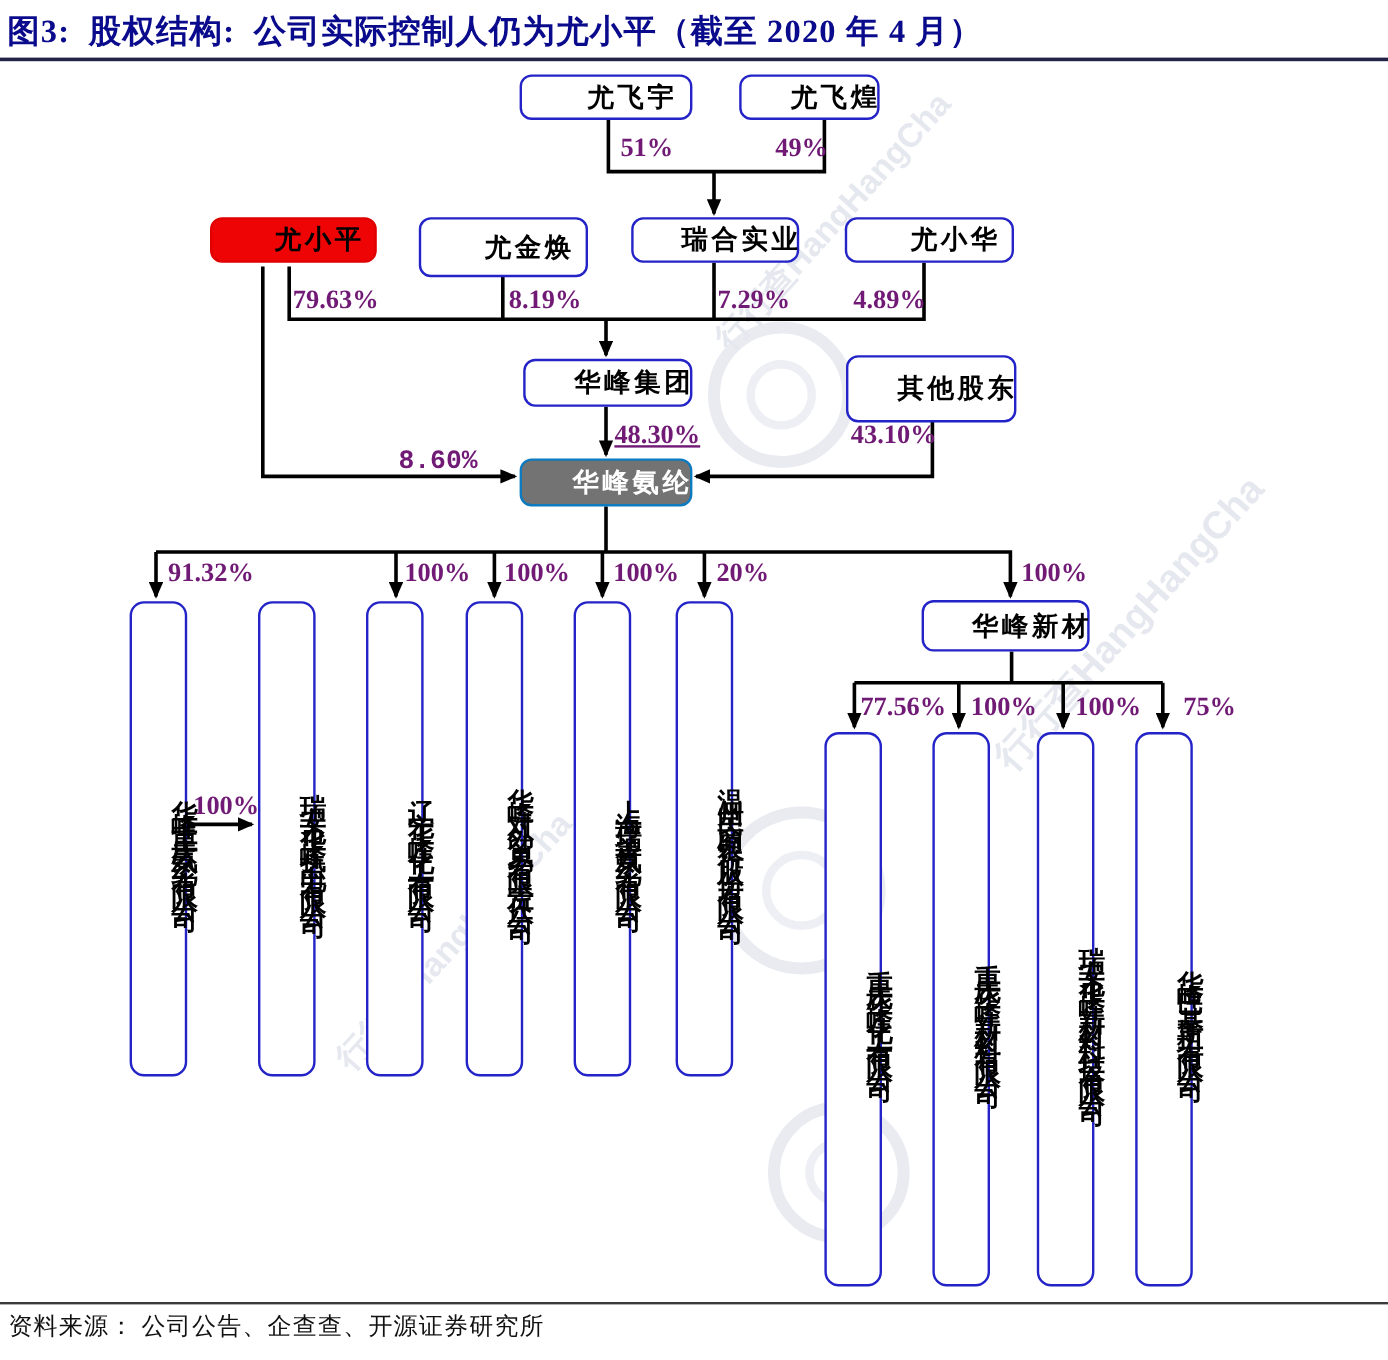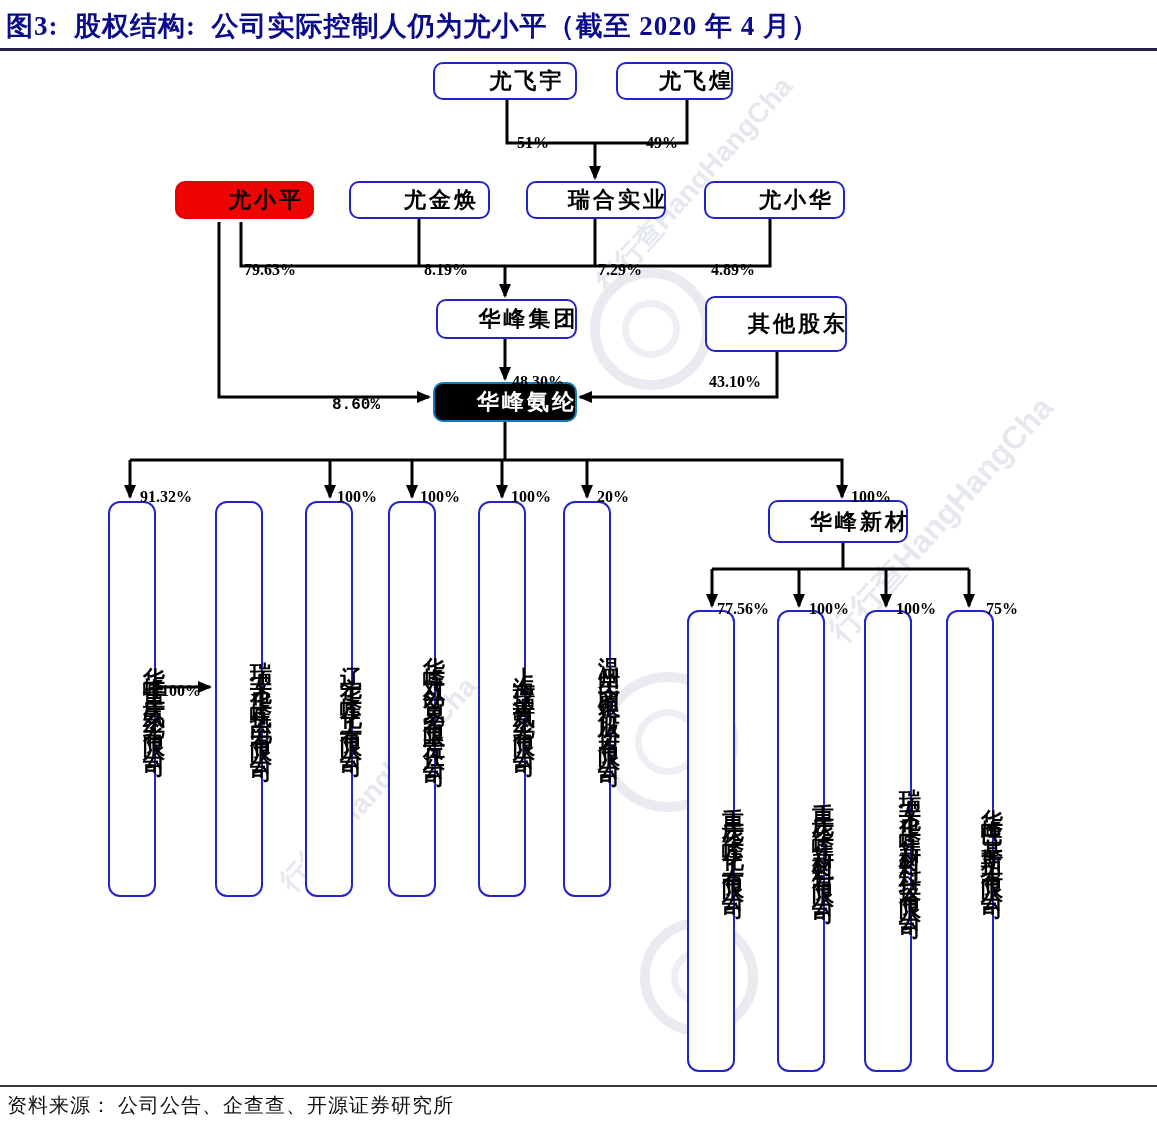--- a/index.html
+++ b/index.html
@@ -9,22 +9,22 @@
          color:#0a0a8c;white-space:pre;z-index:5;letter-spacing:1px;}
   .hr{position:absolute;left:0;width:1157px;background:#232348;z-index:2;}
   .src{position:absolute;left:7px;top:1092px;font-size:20px;color:#111;z-index:5;letter-spacing:1px;}
   .connectors{position:absolute;left:0;top:0;z-index:2;}
   .box{position:absolute;box-sizing:border-box;background:#fff;border:2.5px solid #2323c8;
        border-radius:10px;display:flex;align-items:center;justify-content:center;
        font-weight:bold;font-size:22px;letter-spacing:3px;color:#000;z-index:3;white-space:nowrap;padding-left:44px;}
   .vbox{border-radius:12px;}
   .vtext{writing-mode:vertical-rl;font-size:22px;letter-spacing:10px;font-weight:bold;}
   .node-red{background:#ee0404;border-color:#e00000;color:#000000;}
-  .node-blue{background:#000000;border-color:#0e7abf;color:#fff;}
-  .pct{position:absolute;z-index:4;font-weight:bold;font-size:16px;color:#000000;white-space:nowrap;margin-top:24px;}
+  .node-blue{background:#737373;border-color:#0e7abf;color:#fff;}
+  .pct{position:absolute;z-index:4;font-weight:bold;font-size:22px;color:#701a75;white-space:nowrap;}
   .wm{position:absolute;z-index:1;pointer-events:none;}
   .wm-ring{box-sizing:border-box;border:10px solid #e9ebf1;border-radius:50%;}
   .wm-ring-inner{box-sizing:border-box;border:7px solid #edeff4;border-radius:50%;
                  position:absolute;left:50%;top:50%;transform:translate(-50%,-50%);}
   .wm-text{font-family:"Liberation Sans",sans-serif;font-weight:bold;color:#e5e8ee;
            white-space:nowrap;transform:rotate(-48deg);transform-origin:left bottom;}
 </style>
 </head>
 <body>
 
@@ -84,21 +84,21 @@
       <path d="M799 569 V606" marker-end="url(#ah)"></path>
       <path d="M886 569 V606" marker-end="url(#ah)"></path>
       <path d="M969 569 V606" marker-end="url(#ah)"></path>
     </g>
   </svg>
 
   <div class="box" style="left:433px;top:62px;width:144px;height:38px;">尤飞宇</div>
   <div class="box" style="left:616px;top:62px;width:117px;height:38px;">尤飞煌</div>
 
   <div class="box node-red" style="left:175px;top:181px;width:139px;height:38px;">尤小平</div>
-  <div class="box" style="left:349px;top:181px;width:141px;height:38px;">尤金焕</div>
+  <div class="box" style="left:349px;top:181px;width:141px;height:50px;">尤金焕</div>
   <div class="box" style="left:526px;top:181px;width:140px;height:38px;">瑞合实业</div>
   <div class="box" style="left:704px;top:181px;width:141px;height:38px;">尤小华</div>
 
   <div class="box" style="left:436px;top:299px;width:141px;height:40px;">华峰集团</div>
   <div class="box" style="left:705px;top:296px;width:142px;height:56px;">其他股东</div>
   <div class="box node-blue" style="left:433px;top:382px;width:144px;height:40px;">华峰氨纶</div>
 
   <div class="box vbox" style="left:108px;top:501px;width:47px;height:396px;">
       <span class="vtext">华峰重庆氨纶有限公司</span>
     </div>

